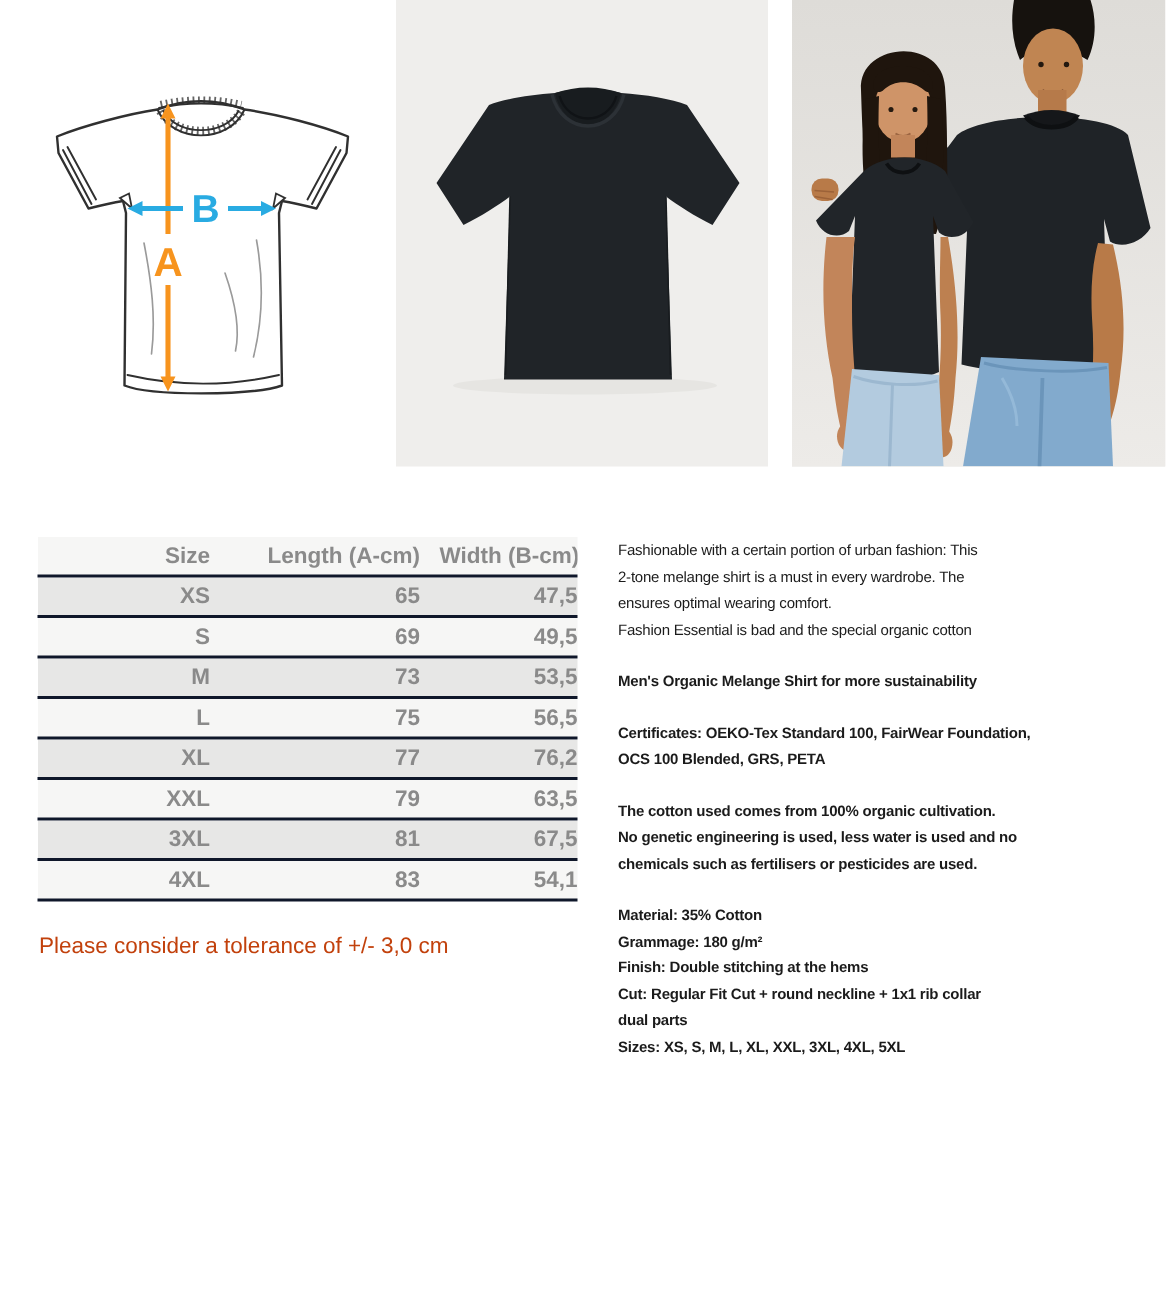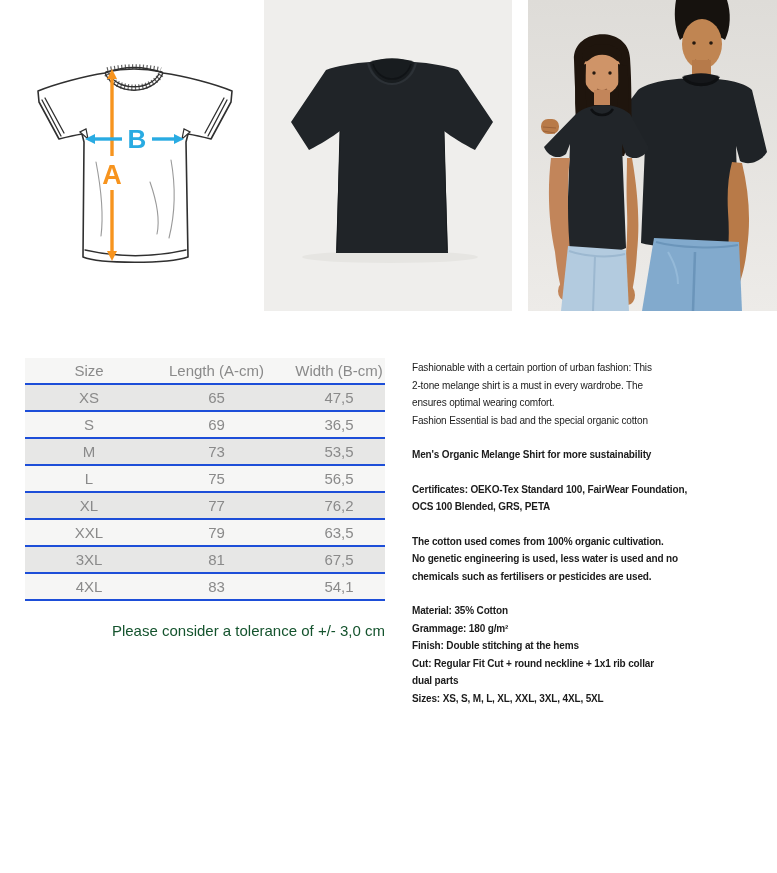--- a/index.html
+++ b/index.html
@@ -23,32 +23,32 @@
   
   .content { display:flex; margin-top:47px; align-items:flex-start; }
   .left-col { margin-left:25px; width:360px; }
 
   table.size-table {
     border-collapse:collapse; width:360px;
     font-size:15px; color:#8a8a8a;
     table-layout:fixed;
   }
   table.size-table th, table.size-table td {
-    font-weight:normal; text-align:center;
+    font-weight:bold; text-align:right;
     height:25px; padding:0 0 0 13px;
-    border-bottom:2px solid #1d4ed8;
+    border-bottom:2px solid #0f172a;
     white-space:nowrap; overflow:hidden;
   }
   table.size-table thead tr { background:#f6f6f5; }
   table.size-table tbody tr:nth-child(odd)  { background:#e7e7e6; }
   table.size-table tbody tr:nth-child(even) { background:#f6f6f5; }
 
   .tolerance-note {
     margin-top:21px; margin-left:1px;
-    font-size:15px; color:#14532d;text-align:right;
+    font-size:15px; color:#c2410c;
   }
 
   .right-col {
     margin-left:27px; width:358px;
     font-size:10px; line-height:17.5px;
     letter-spacing:-0.15px;
     color:#1b1b1b;
     margin-top:1px;
   }
   .right-col .para + .para { margin-top:17px;font-weight:bold; }
@@ -205,21 +205,21 @@
         </thead>
         <tbody>
             <tr>
               <td>XS</td>
               <td>65</td>
               <td>47,5</td>
             </tr>
             <tr>
               <td>S</td>
               <td>69</td>
-              <td>36,5</td>
+              <td>49,5</td>
             </tr>
             <tr>
               <td>M</td>
               <td>73</td>
               <td>53,5</td>
             </tr>
             <tr>
               <td>L</td>
               <td>75</td>
               <td>56,5</td>

